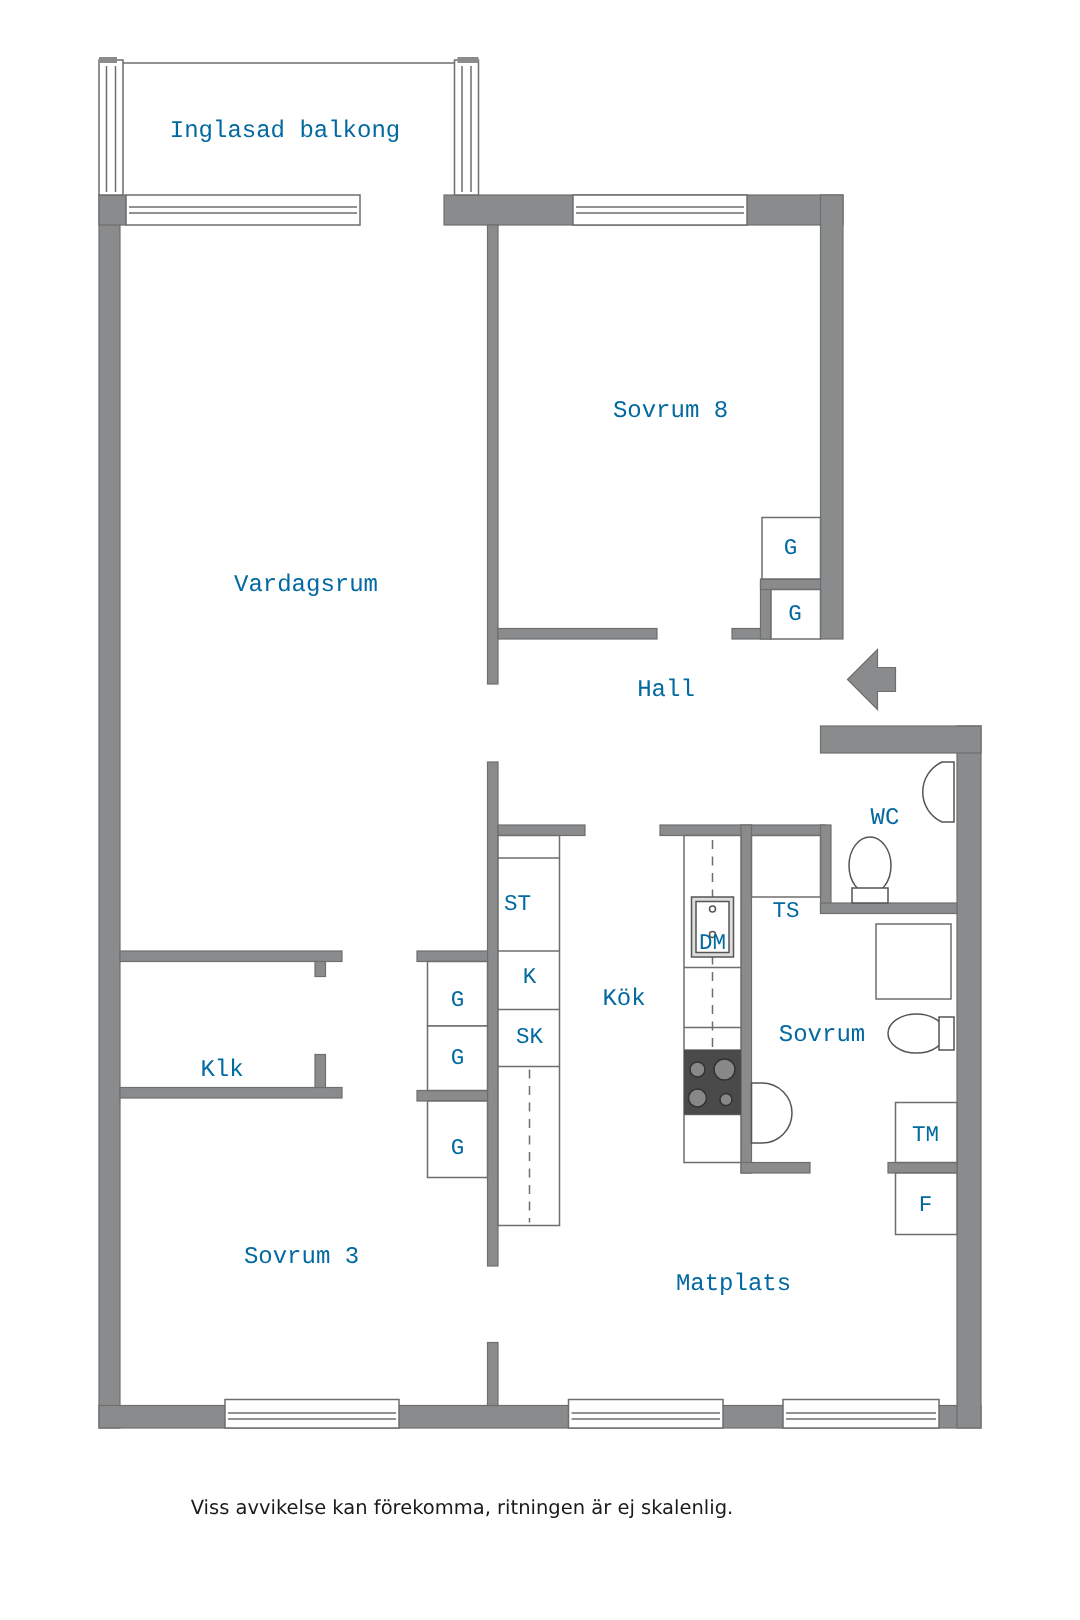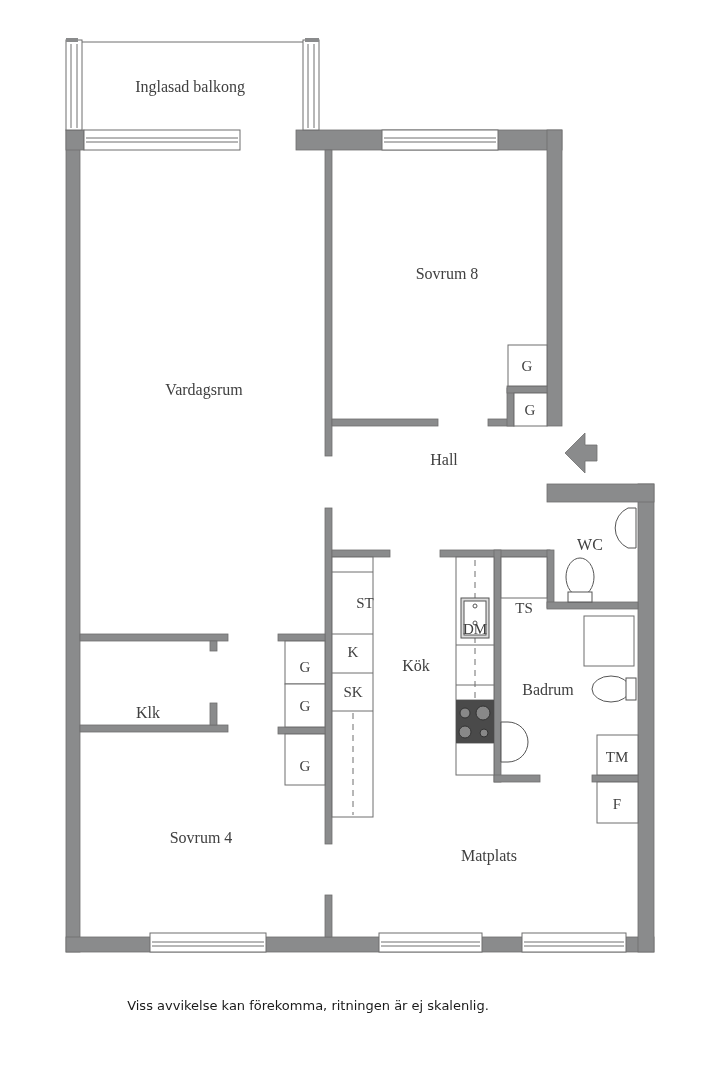--- a/index.html
+++ b/index.html
@@ -1,18 +1,18 @@
 <!DOCTYPE html>
 <html><head>
 <meta charset="utf-8">
 <style>
   html, body { margin:0; padding:0; background:#ffffff; }
   body { width:720px; height:1080px; position:relative; overflow:hidden; font-family:"DejaVu Sans", sans-serif; }
   svg { position:absolute; left:0; top:0; }
-  .lbl { position:absolute; font-family:Liberation Serif, serif; color:#404040; white-space:nowrap; transform:translate(-50%,-50%); }
+  .lbl { position:absolute; font-family:Liberation Mono, monospace; color:#0369a1; white-space:nowrap; transform:translate(-50%,-50%); }
   .room { font-size:16px; }
   .fix { font-size:15px; }
   .note { position:absolute; left:0; width:616px; top:998px; text-align:center; font-size:13px; color:#1a1a1a; }
 </style>
 </head>
 <body>
 
 <svg width="720" height="1080" viewBox="0 0 720 1080">
   <g fill="#8a8b8c" stroke="#6e6e6e" stroke-width="0.8">
 
@@ -138,30 +138,30 @@
 </svg>
 
 <div>
   <div class="lbl room" style="left:190px;top:87px">Inglasad balkong</div>
   <div class="lbl room" style="left:447px;top:274px">Sovrum 8</div>
   <div class="lbl room" style="left:204px;top:390px">Vardagsrum</div>
   <div class="lbl room" style="left:444px;top:460px">Hall</div>
   <div class="lbl room" style="left:590px;top:545px">WC</div>
   <div class="lbl room" style="left:416px;top:666px">Kök</div>
   <div class="lbl room" style="left:148px;top:713px">Klk</div>
-  <div class="lbl room" style="left:548px;top:690px">Badrum</div>
-  <div class="lbl room" style="left:201px;top:838px">Sovrum 4</div>
+  <div class="lbl room" style="left:548px;top:690px">Sovrum</div>
+  <div class="lbl room" style="left:201px;top:838px">Sovrum 3</div>
   <div class="lbl room" style="left:489px;top:856px">Matplats</div>
 </div>
 
 <div>
   <div class="lbl fix" style="left:527px;top:366px">G</div>
   <div class="lbl fix" style="left:530px;top:410px">G</div>
   <div class="lbl fix" style="left:524px;top:608px">TS</div>
-  <div class="lbl fix" style="left:365px;top:603px">ST</div>
+  <div class="lbl fix" style="left:345px;top:603px">ST</div>
   <div class="lbl fix" style="left:353px;top:652px">K</div>
   <div class="lbl fix" style="left:305px;top:667px">G</div>
   <div class="lbl fix" style="left:475px;top:629px">DM</div>
   <div class="lbl fix" style="left:353px;top:692px">SK</div>
   <div class="lbl fix" style="left:305px;top:706px">G</div>
   <div class="lbl fix" style="left:305px;top:766px">G</div>
   <div class="lbl fix" style="left:617px;top:757px">TM</div>
   <div class="lbl fix" style="left:617px;top:804px">F</div>
 </div>
 

